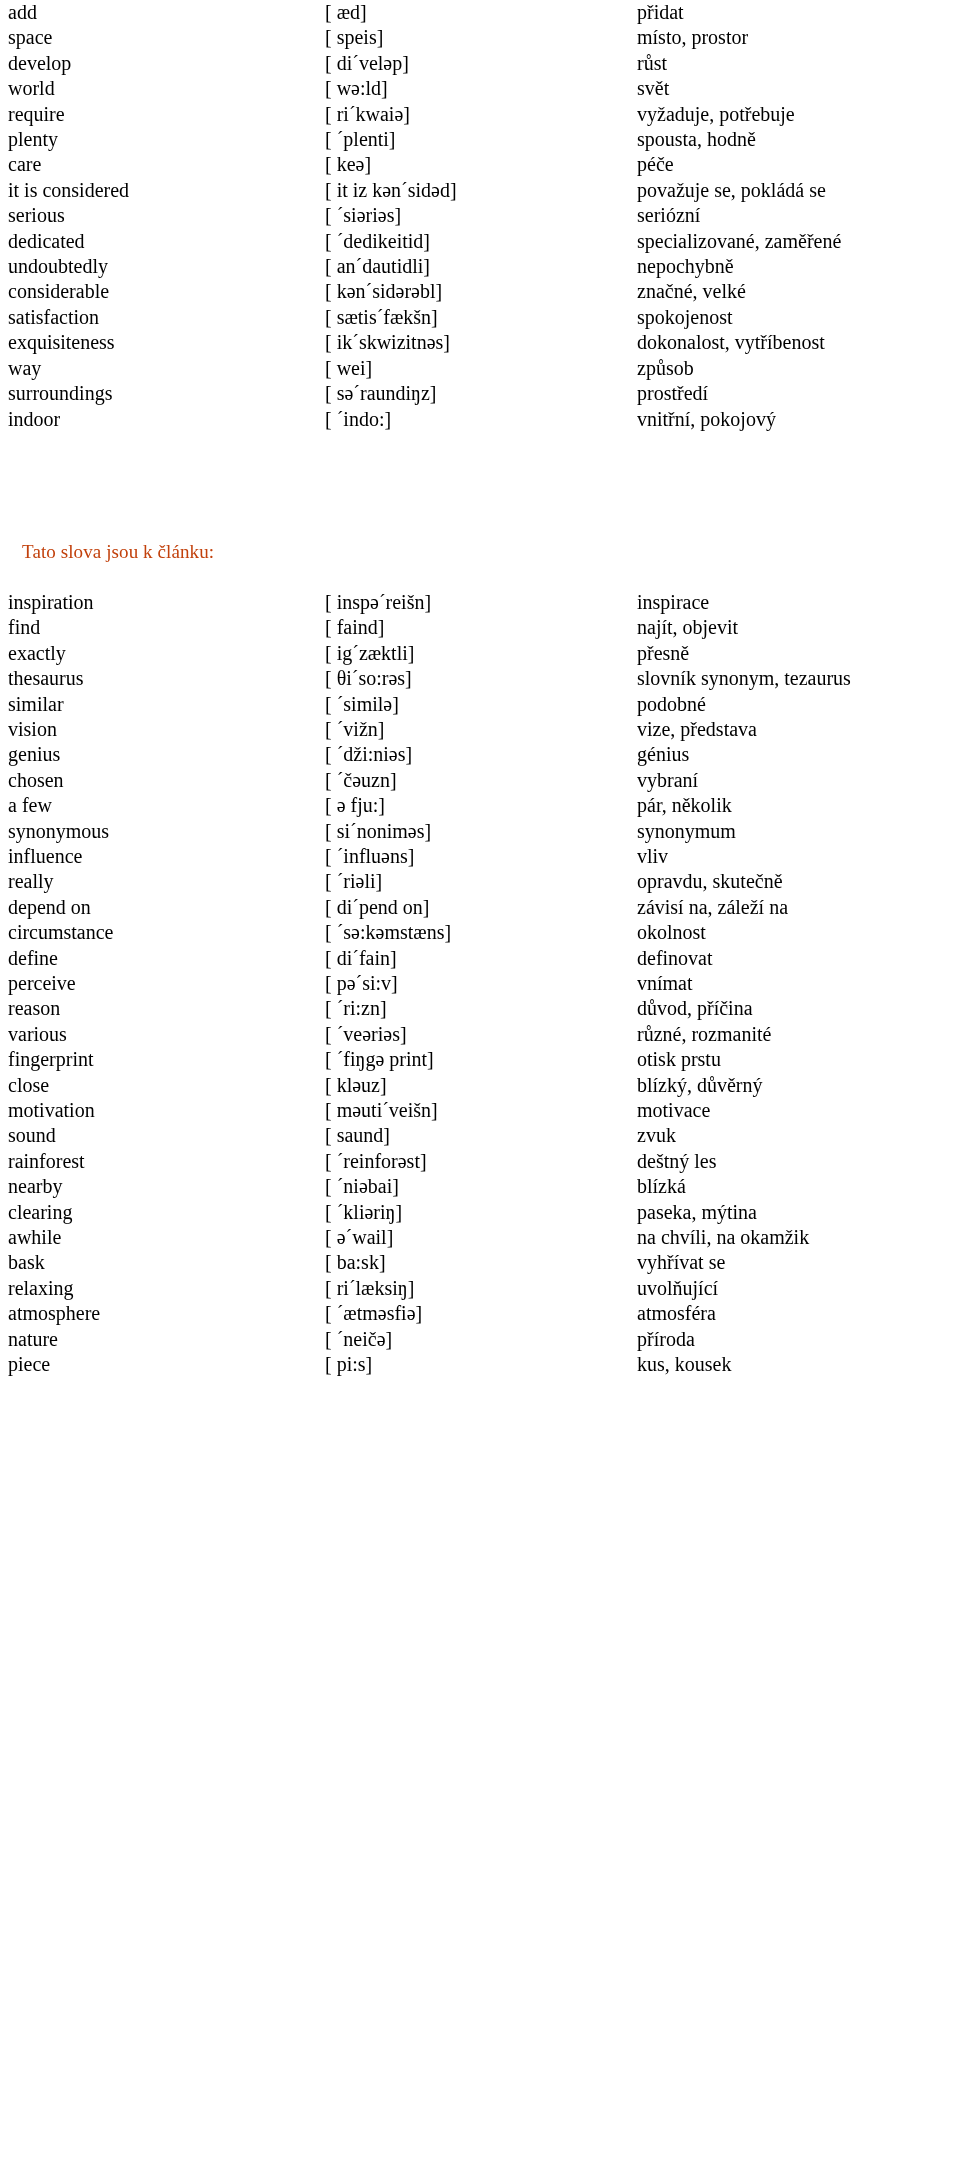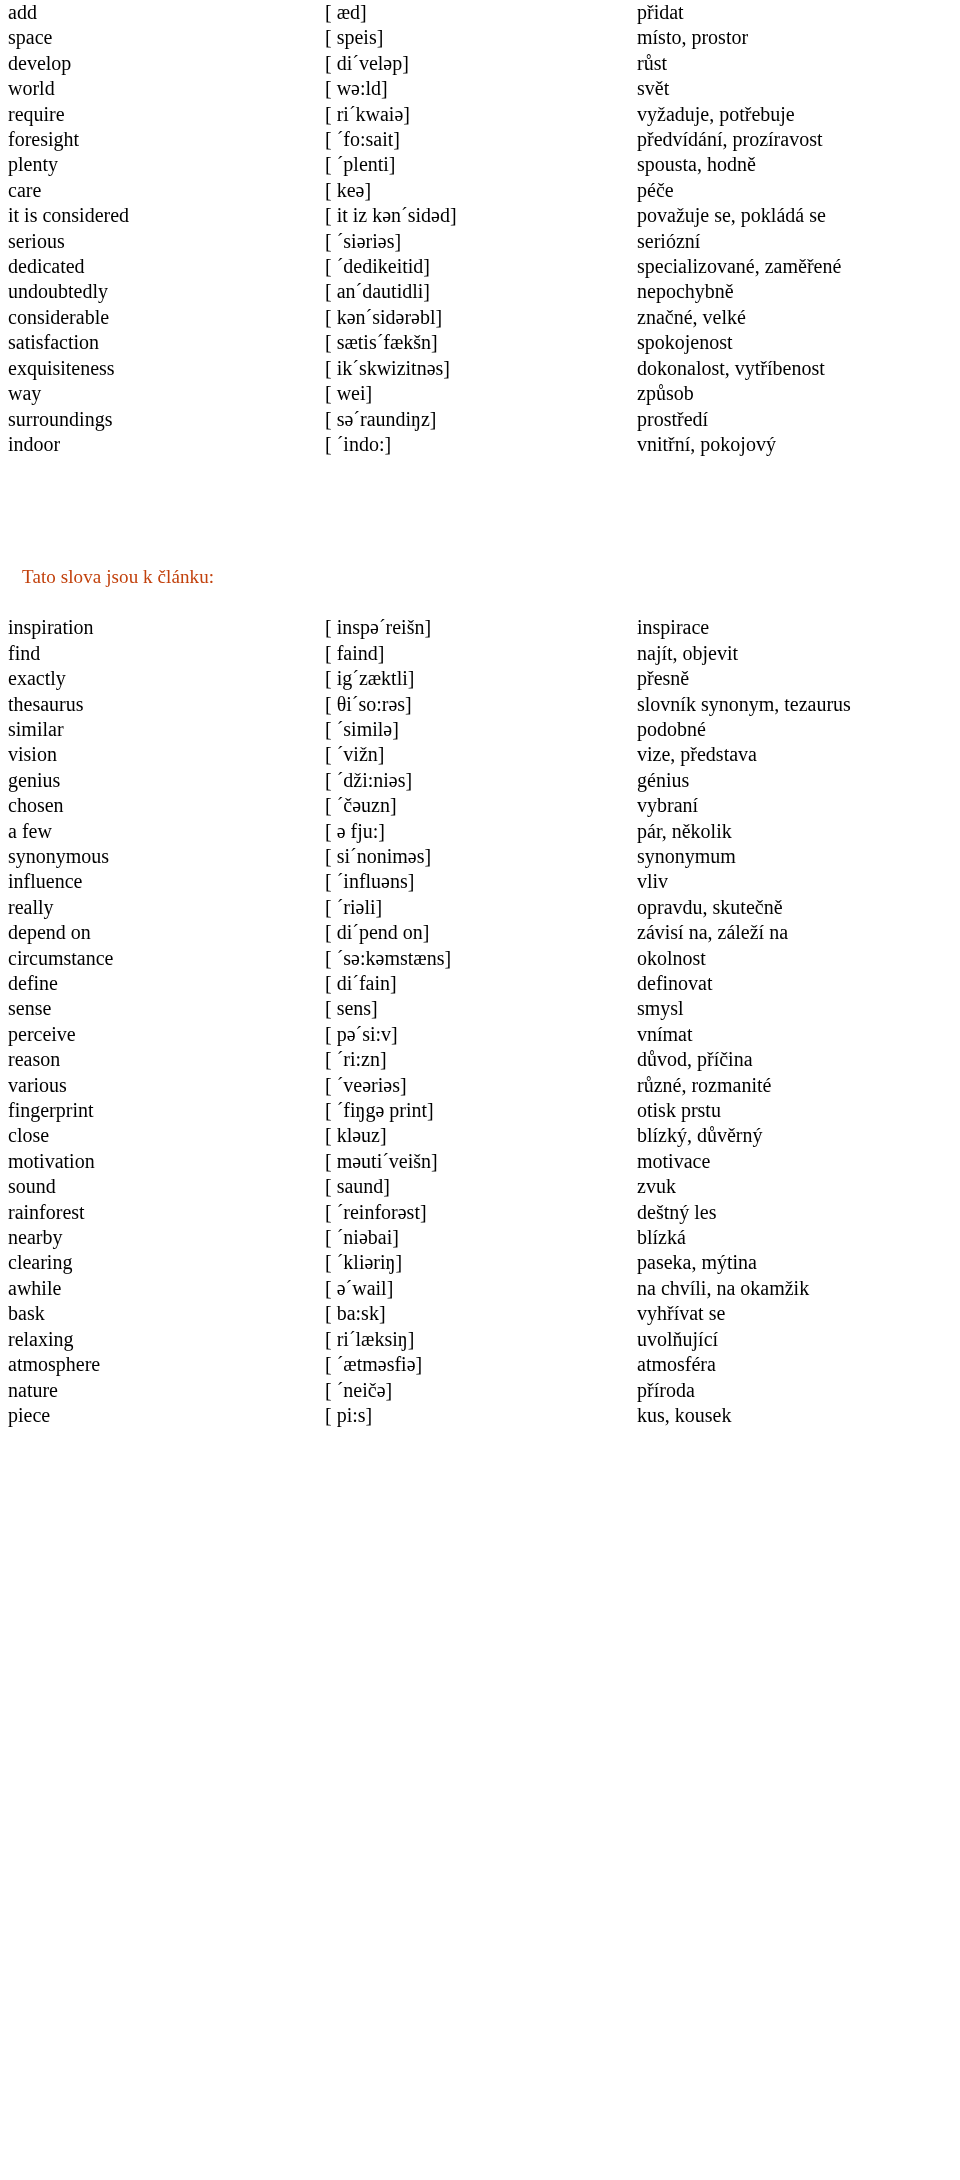--- a/index.html
+++ b/index.html
@@ -94,25 +94,20 @@
           <td class="col-term">world</td>
           <td class="col-phon">[ wə:ld]</td>
           <td class="col-trans">svět</td>
         </tr>
         <tr>
           <td class="col-term">require</td>
           <td class="col-phon">[ ri´kwaiə]</td>
           <td class="col-trans">vyžaduje, potřebuje</td>
         </tr>
         <tr>
-          <td class="col-term">foresight</td>
-          <td class="col-phon">[ ´fo:sait]</td>
-          <td class="col-trans">předvídání, prozíravost</td>
-        </tr>
-        <tr>
           <td class="col-term">plenty</td>
           <td class="col-phon">[ ´plenti]</td>
           <td class="col-trans">spousta, hodně</td>
         </tr>
         <tr>
           <td class="col-term">care</td>
           <td class="col-phon">[ keə]</td>
           <td class="col-trans">péče</td>
         </tr>
         <tr>
@@ -246,25 +241,20 @@
           <td class="col-term">circumstance</td>
           <td class="col-phon">[ ´sə:kəmstæns]</td>
           <td class="col-trans">okolnost</td>
         </tr>
         <tr>
           <td class="col-term">define</td>
           <td class="col-phon">[ di´fain]</td>
           <td class="col-trans">definovat</td>
         </tr>
         <tr>
-          <td class="col-term">sense</td>
-          <td class="col-phon">[ sens]</td>
-          <td class="col-trans">smysl</td>
-        </tr>
-        <tr>
           <td class="col-term">perceive</td>
           <td class="col-phon">[ pə´si:v]</td>
           <td class="col-trans">vnímat</td>
         </tr>
         <tr>
           <td class="col-term">reason</td>
           <td class="col-phon">[ ´ri:zn]</td>
           <td class="col-trans">důvod, příčina</td>
         </tr>
         <tr>

